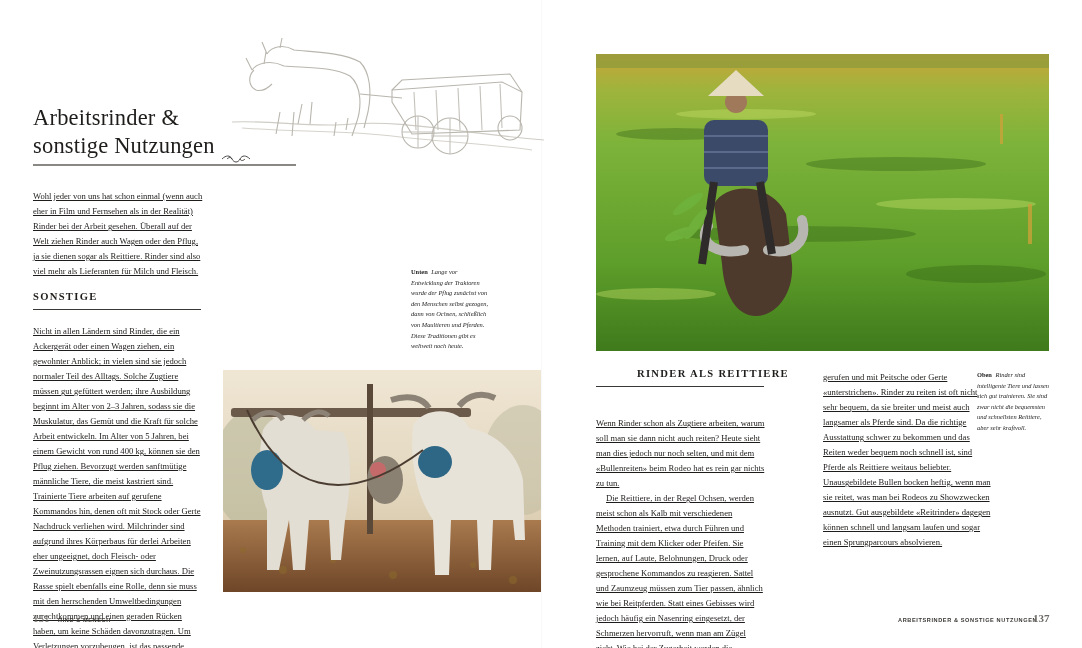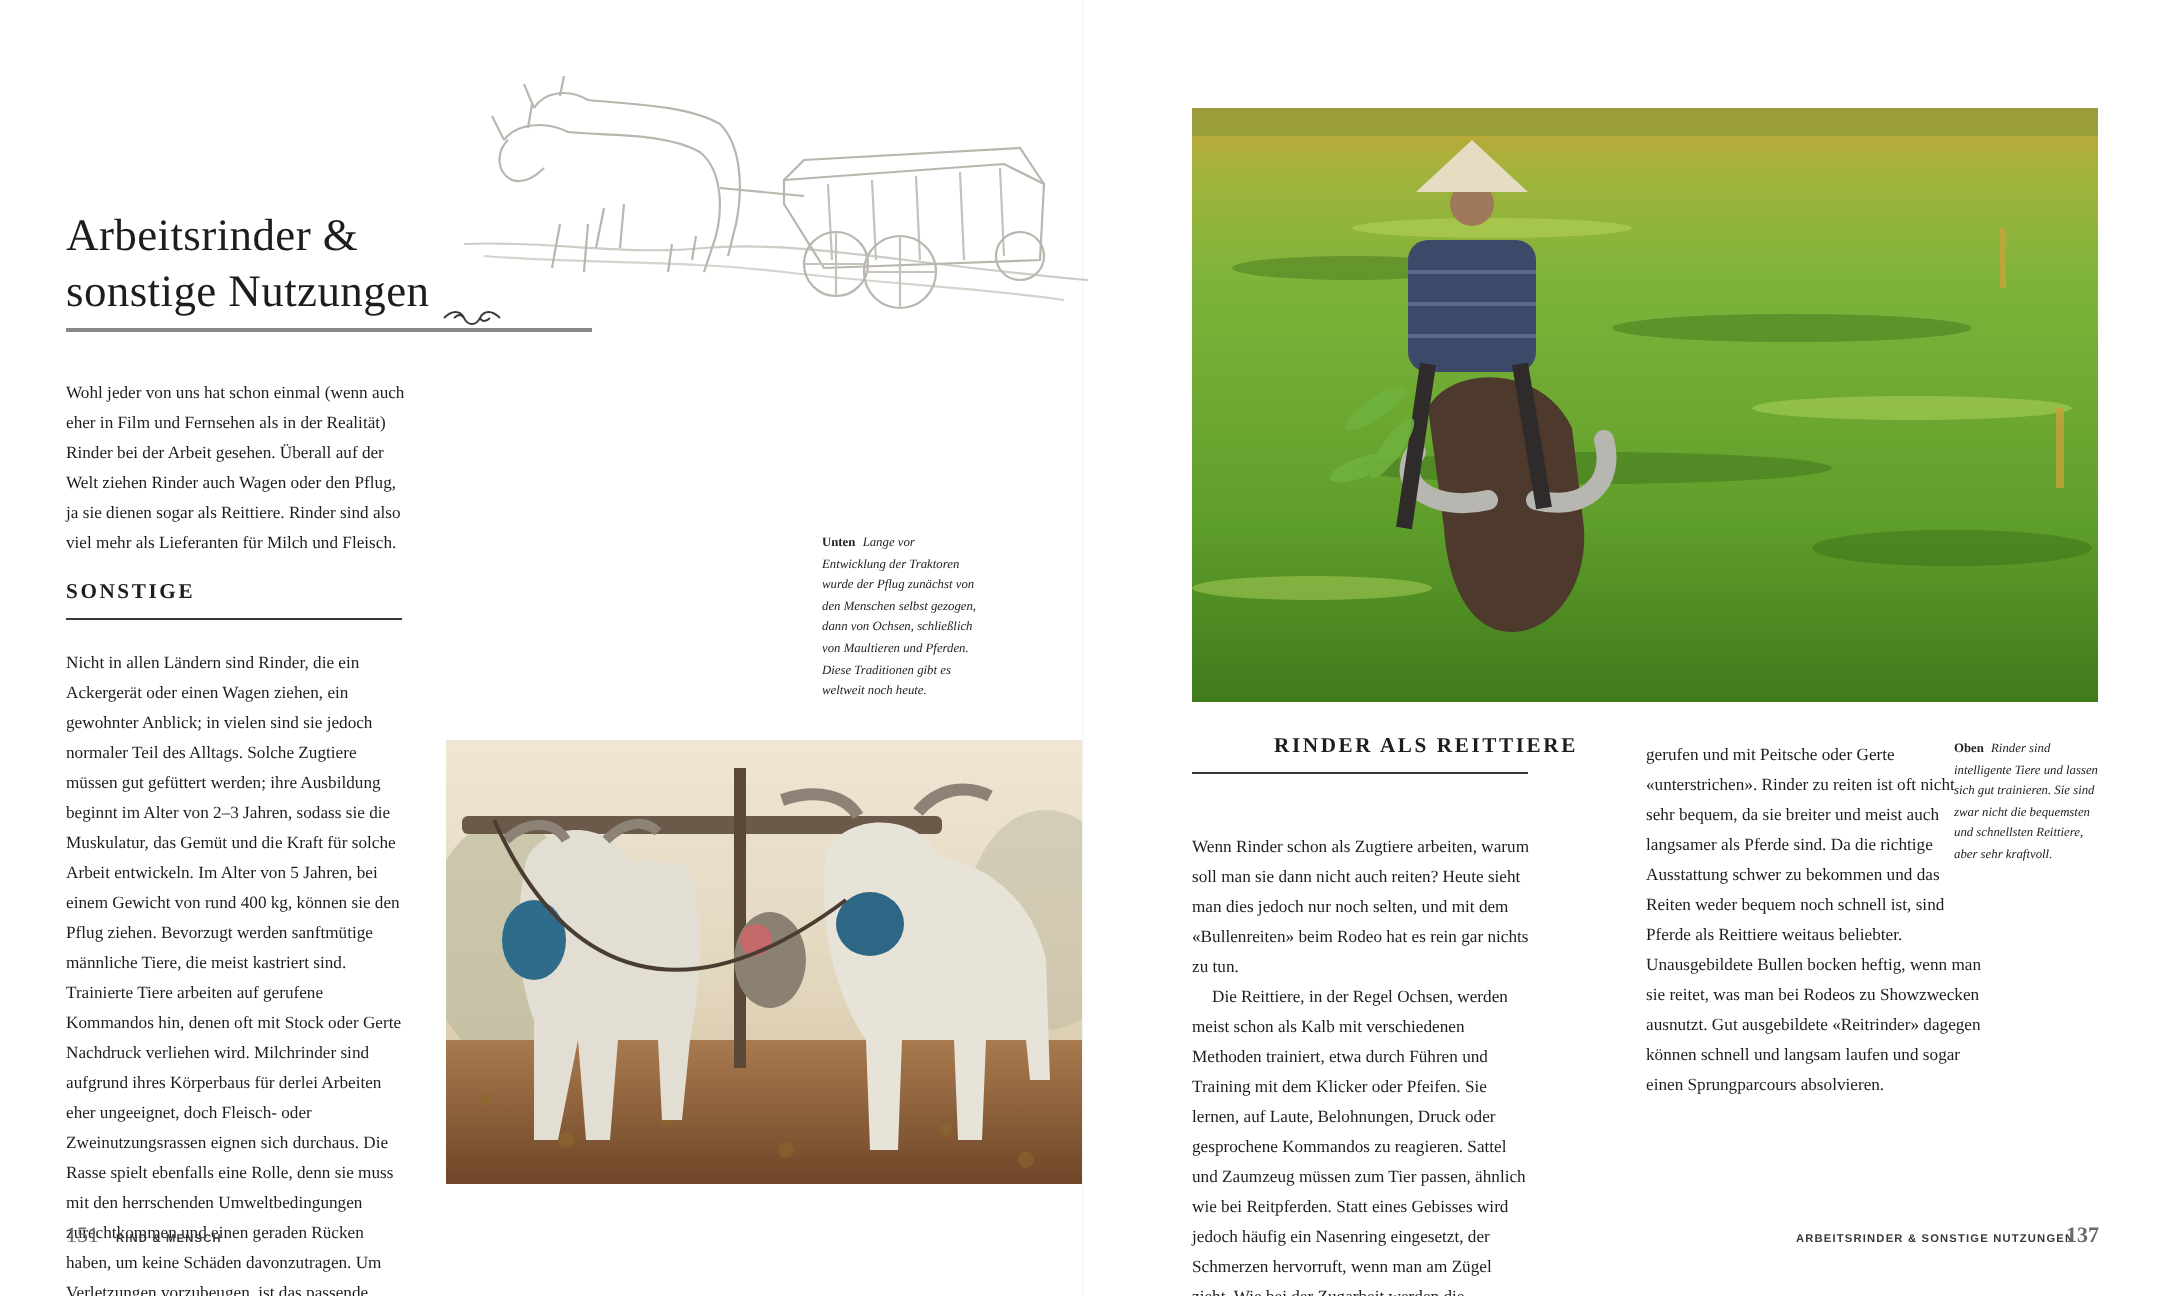--- a/index.html
+++ b/index.html
@@ -6,21 +6,21 @@
   body{width:1082px;height:648px;background:#ffffff;position:relative;overflow:hidden;
        font-family:"Liberation Serif","DejaVu Serif",serif;color:#1e1c1a;}
   .spread{position:absolute;left:0;top:0;width:1082px;height:580px;}
   .gutter{position:absolute;left:541px;top:0;width:1px;height:648px;
           background:linear-gradient(to right,rgba(0,0,0,0.05),rgba(0,0,0,0));}
   .illus{position:absolute;left:232px;top:32px;width:312px;height:125px;}
   .title{position:absolute;left:33px;top:104px;width:270px;font-size:22.5px;line-height:28px;
          font-weight:normal;letter-spacing:0.2px;color:#1f1d1b;margin:0;}
   .title .orn{display:inline-block;vertical-align:middle;margin-left:6px;width:30px;height:10px;}
   .title-rule{position:absolute;left:33px;top:164px;width:263px;height:2px;background:#8a8885;}
-  .col{position:absolute;font-size:8.6px;line-height:15px;color:#1f1d1b;}
+  .col{position:absolute;font-size:8.6px;line-height:15px;color:#1f1d1b;text-decoration:underline;}
   .col p{margin:0;}
   .col p.indent{text-indent:10px;}
   .col1{left:33px;top:189px;width:170px;}
   .col2{left:222px;top:189px;width:170px;}
   .col3{left:596px;top:392px;width:170px;margin-top:24px;}
   .col4{left:786px;top:370px;width:170px;margin-left:37px;}
   .sub{font-size:10.6px;font-weight:bold;letter-spacing:1.3px;margin:0;color:#1f1d1b;}
   .sub-a{position:absolute;left:33px;top:291px;}
   .rule-a{position:absolute;left:33px;top:309px;width:168px;height:1px;background:#3a3835;}
   .sub-b{position:absolute;left:600px;top:368px;margin-left:37px;}

